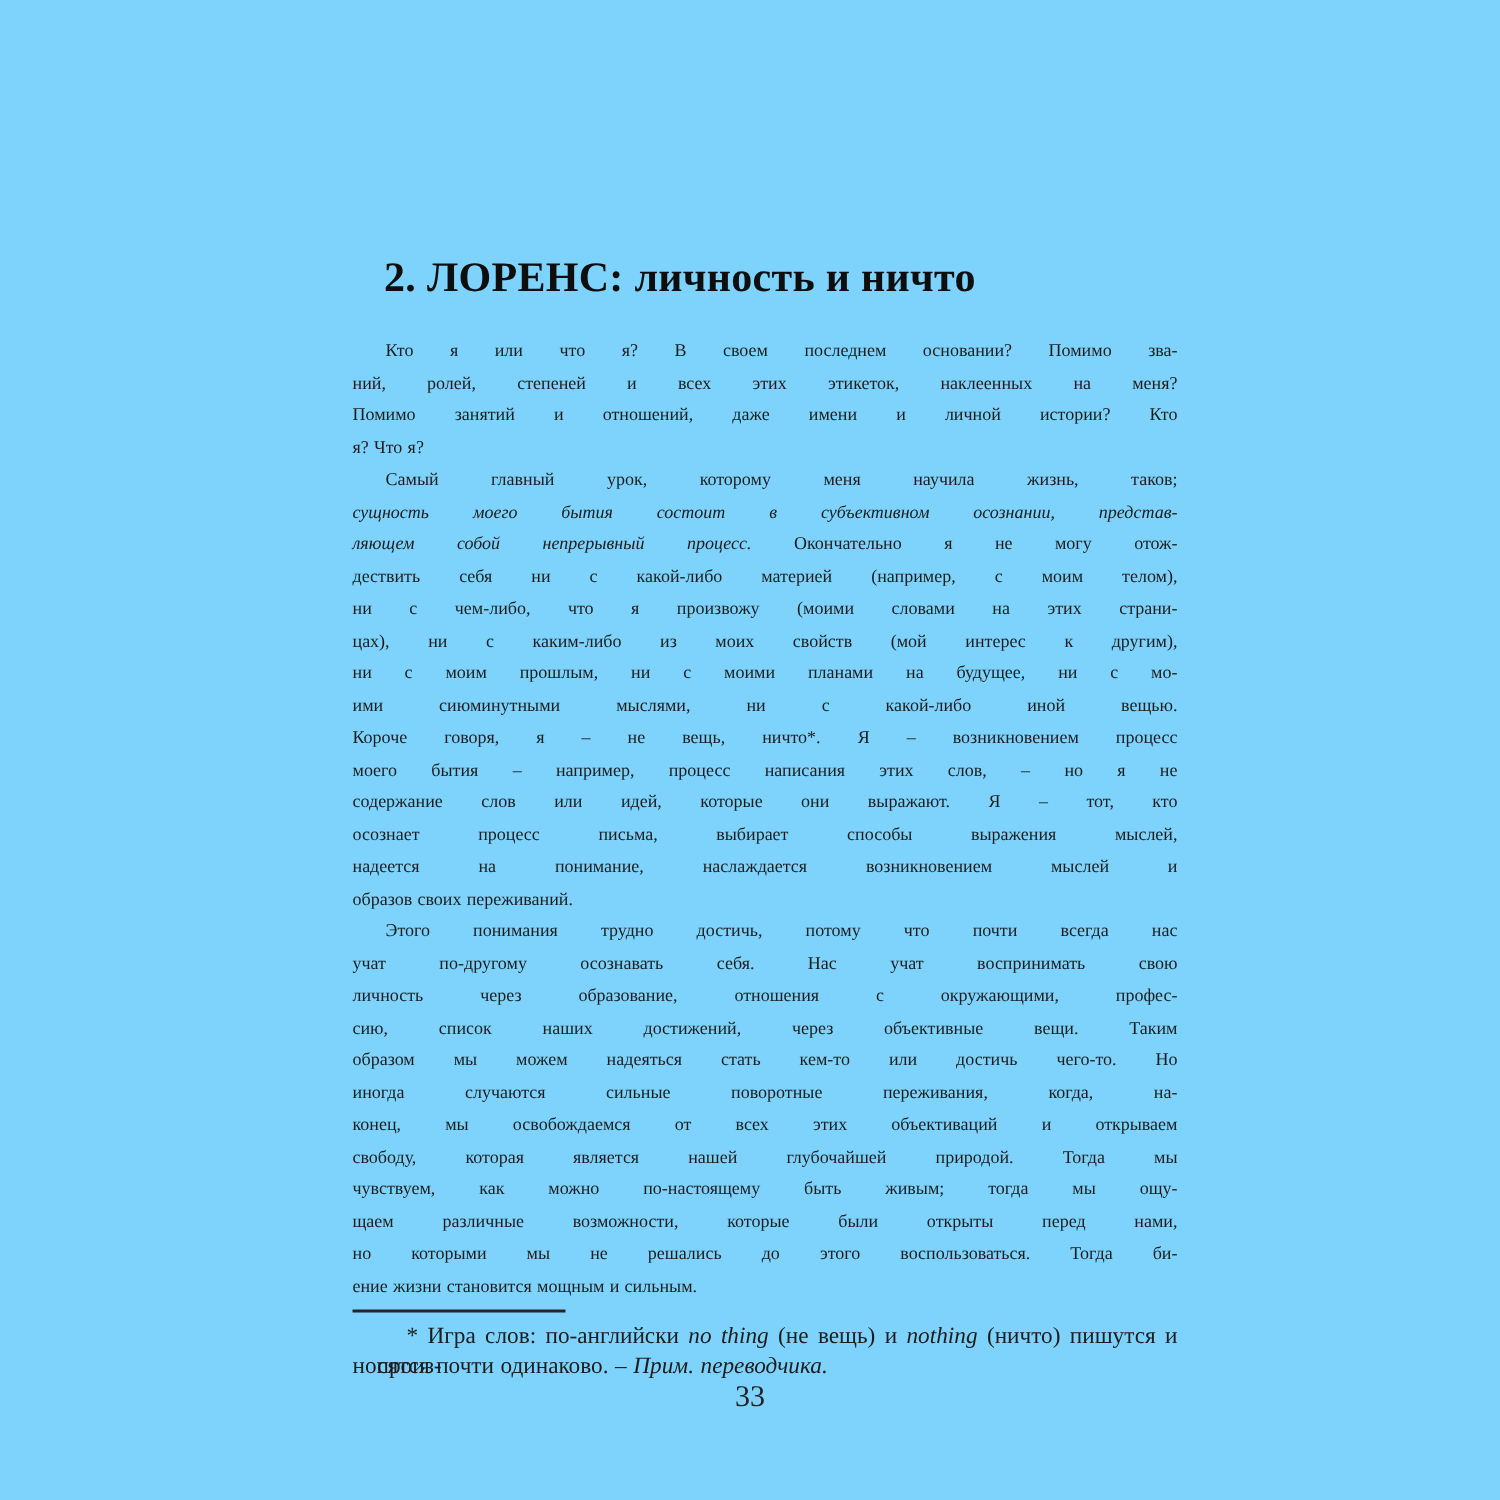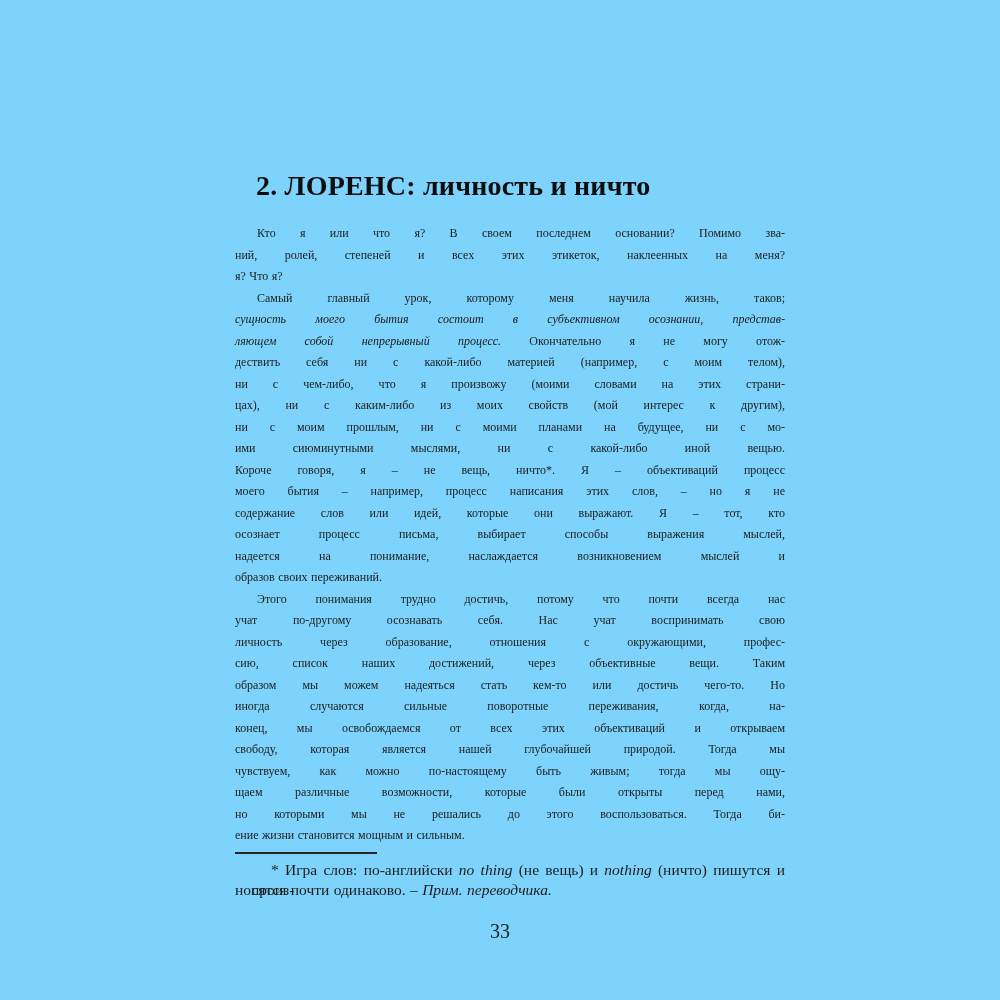--- a/index.html
+++ b/index.html
@@ -79,30 +79,31 @@
 </style>
 </head>
 <body>
 
 <div class="book-page">
   <div class="content">
     <h1 class="chapter-title">2. ЛОРЕНС: личность и ничто</h1>
     <div class="body-text">
         <div class="bline first"><span>Кто я или что я? В своем последнем основании? Помимо зва-</span></div>
         <div class="bline"><span>ний, ролей, степеней и всех этих этикеток, наклеенных на меня?</span></div>
+        <div class="bline"><span>Помимо занятий и отношений, даже имени и личной истории? Кто</span></div>
         <div class="bline last"><span>я? Что я?</span></div>
         <div class="bline first"><span>Самый главный урок, которому меня научила жизнь, таков;</span></div>
         <div class="bline"><span class="it">сущность моего бытия состоит в субъективном осознании, представ-</span></div>
         <div class="bline"><span class="it">ляющем собой непрерывный процесс.</span><span> Окончательно я не могу отож-</span></div>
         <div class="bline"><span>дествить себя ни с какой-либо материей (например, с моим телом),</span></div>
         <div class="bline"><span>ни с чем-либо, что я произвожу (моими словами на этих страни-</span></div>
         <div class="bline"><span>цах), ни с каким-либо из моих свойств (мой интерес к другим),</span></div>
         <div class="bline"><span>ни с моим прошлым, ни с моими планами на будущее, ни с мо-</span></div>
         <div class="bline"><span>ими сиюминутными мыслями, ни с какой-либо иной вещью.</span></div>
-        <div class="bline"><span>Короче говоря, я – не вещь, ничто*. Я – объективаций процесс</span></div>
+        <div class="bline"><span>Короче говоря, я – не вещь, ничто*. Я – возникновением процесс</span></div>
         <div class="bline"><span>моего бытия – например, процесс написания этих слов, – но я не</span></div>
         <div class="bline"><span>содержание слов или идей, которые они выражают. Я – тот, кто</span></div>
         <div class="bline"><span>осознает процесс письма, выбирает способы выражения мыслей,</span></div>
         <div class="bline"><span>надеется на понимание, наслаждается возникновением мыслей и</span></div>
         <div class="bline last"><span>образов своих переживаний.</span></div>
         <div class="bline first"><span>Этого понимания трудно достичь, потому что почти всегда нас</span></div>
         <div class="bline"><span>учат по-другому осознавать себя. Нас учат воспринимать свою</span></div>
         <div class="bline"><span>личность через образование, отношения с окружающими, профес-</span></div>
         <div class="bline"><span>сию, список наших достижений, через объективные вещи. Таким</span></div>
         <div class="bline"><span>образом мы можем надеяться стать кем-то или достичь чего-то. Но</span></div>

